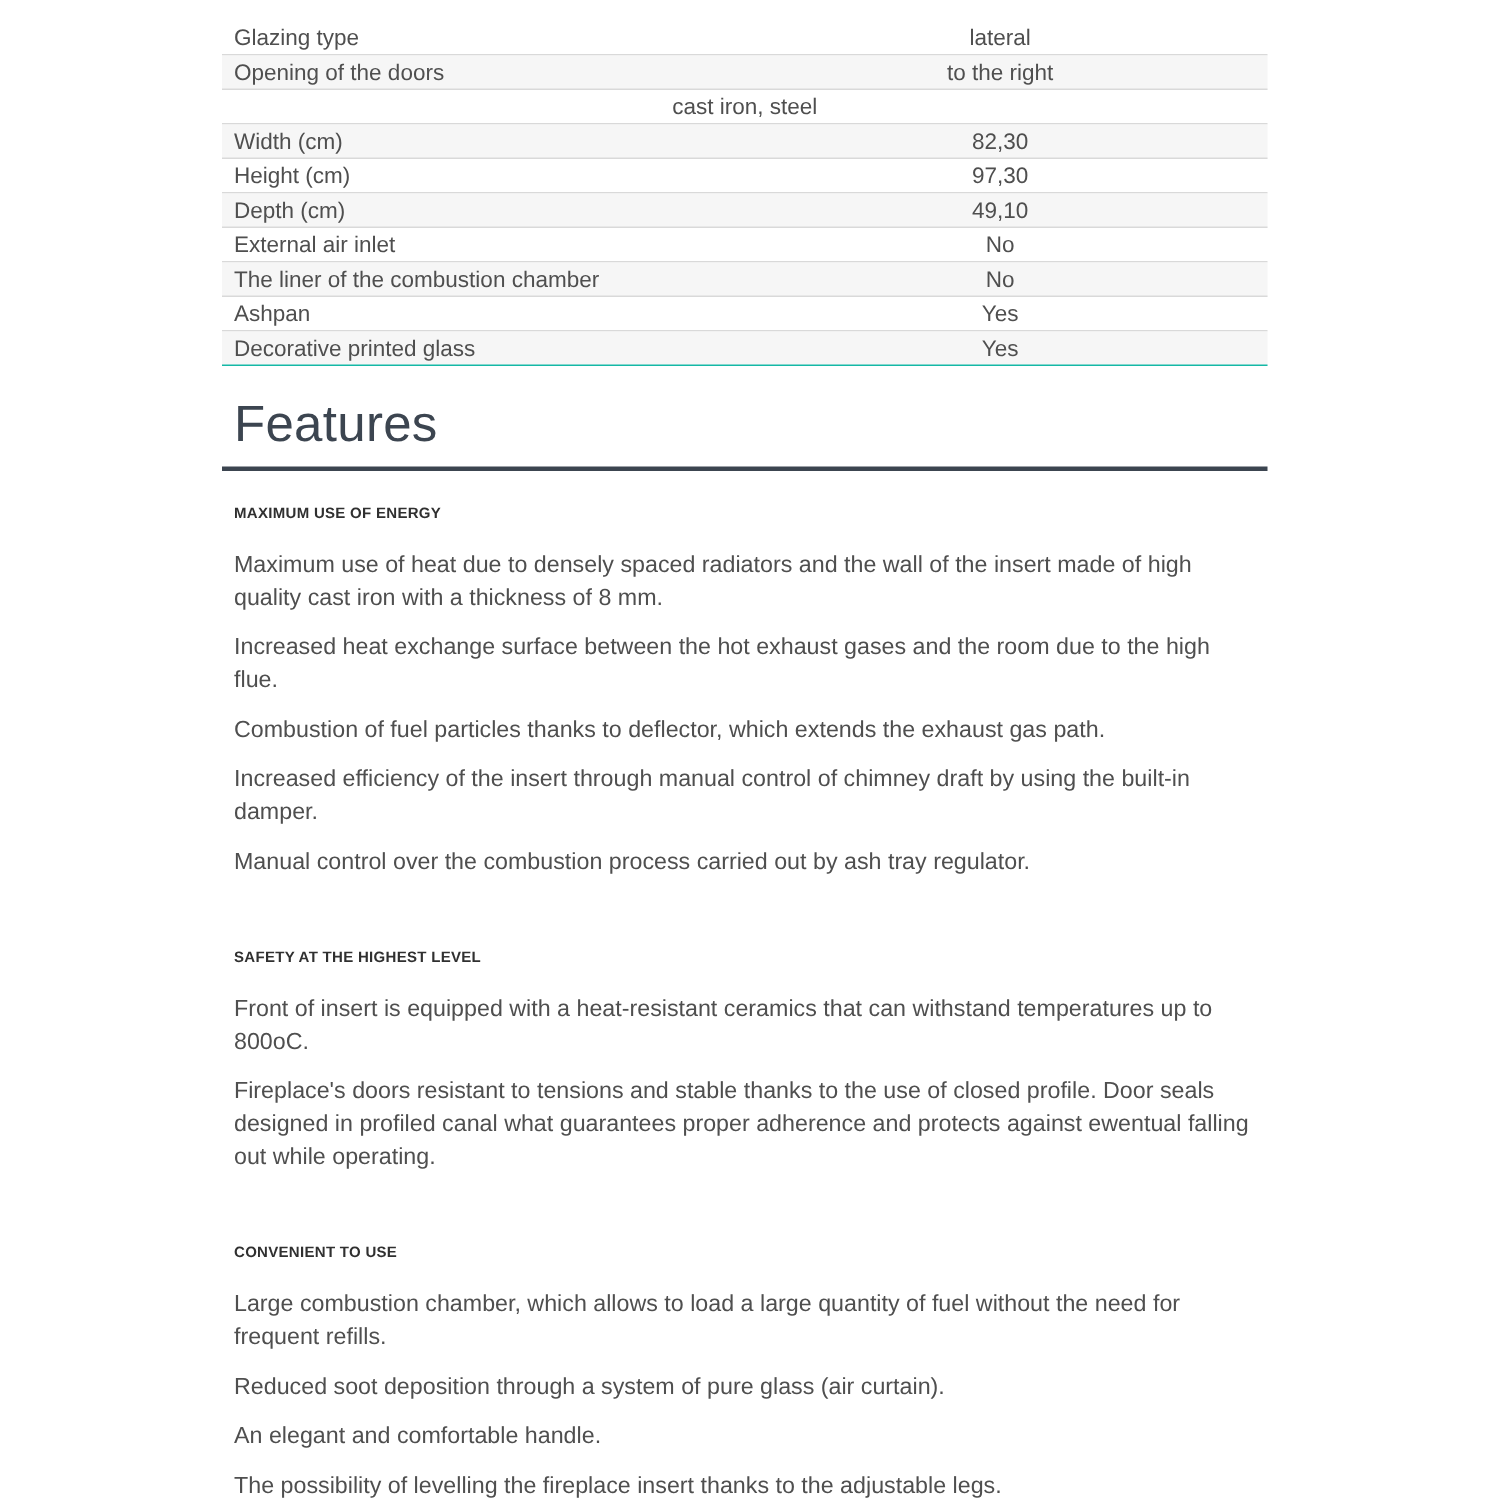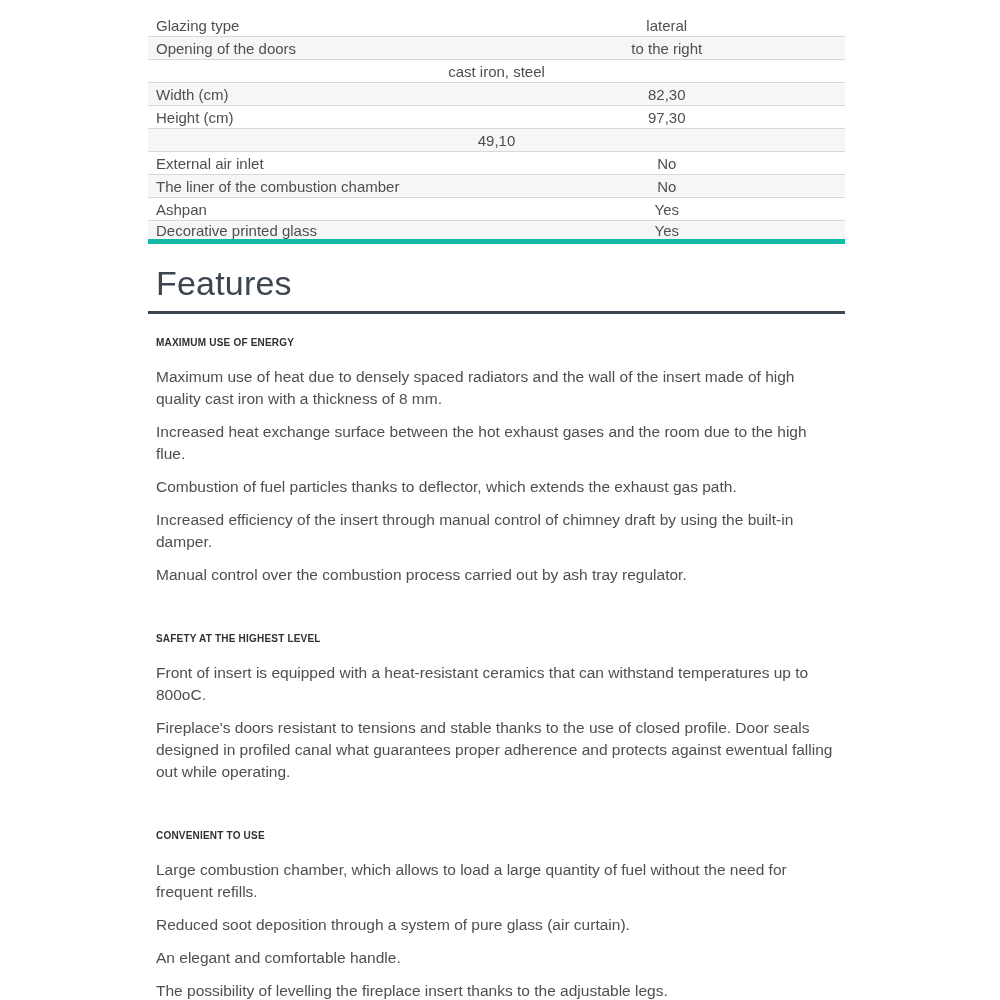--- a/index.html
+++ b/index.html
@@ -34,21 +34,21 @@
   .spec-row{
     display:flex;
     align-items:center;
     height:23px;
     padding:0 8px;
     border-bottom:1px solid var(--row-border);
     font-size:15px;
     color:var(--text);
   }
   .spec-row:nth-child(even){background:var(--stripe);}
-  .spec-row:last-child{border-bottom:5px solid #14b8a6;}
+  .spec-row:last-child{border-bottom:1px solid #14b8a6;}
   .spec-label{flex:1 1 50%; white-space:nowrap;}
   .spec-value{flex:1 1 50%; text-align:center; white-space:nowrap;}
   
   .features-title{
     margin:24px 0 0 8px;
     font-size:34px;
     line-height:30px;
     font-weight:400;
     color:var(--accent);
     letter-spacing:0.2px;
@@ -103,20 +103,21 @@
     <span class="spec-label">Width (cm)</span>
     <span class="spec-value">82,30</span>
   </div>
 
   <div class="spec-row">
     <span class="spec-label">Height (cm)</span>
     <span class="spec-value">97,30</span>
   </div>
 
   <div class="spec-row">
+    <span class="spec-label">Depth (cm)</span>
     <span class="spec-value">49,10</span>
   </div>
 
   <div class="spec-row">
     <span class="spec-label">External air inlet</span>
     <span class="spec-value">No</span>
   </div>
 
   <div class="spec-row">
     <span class="spec-label">The liner of the combustion chamber</span>

